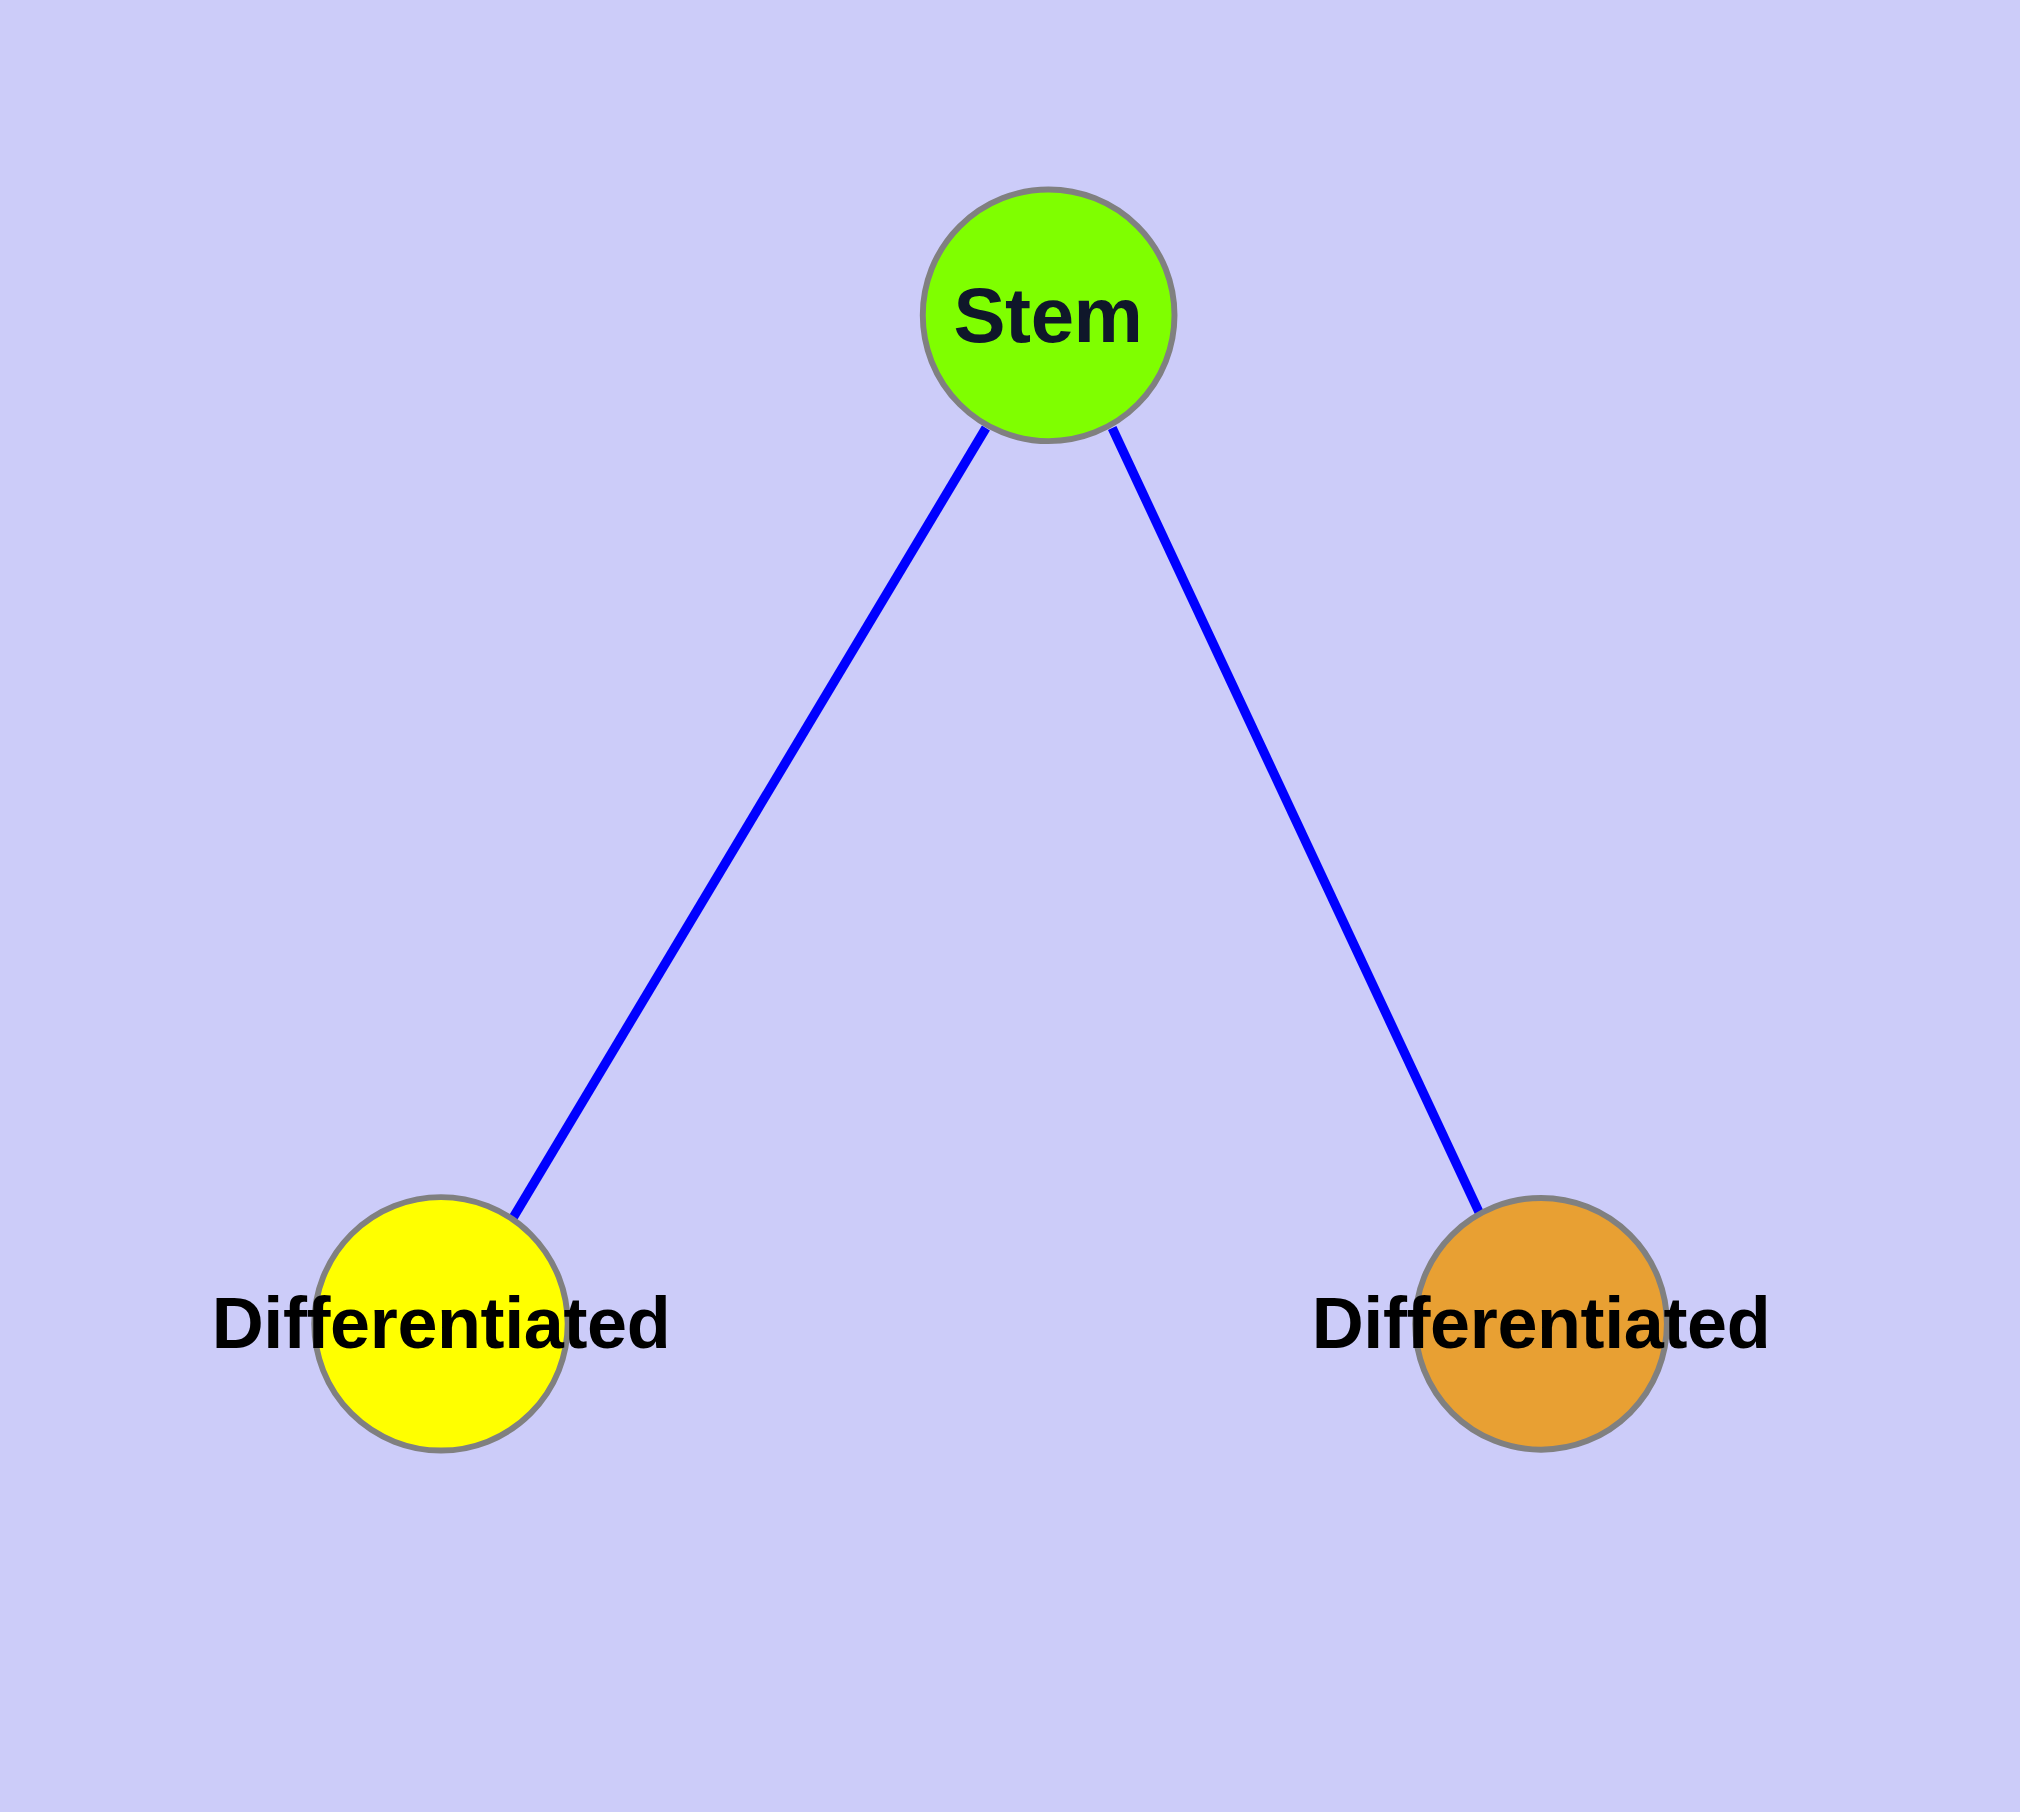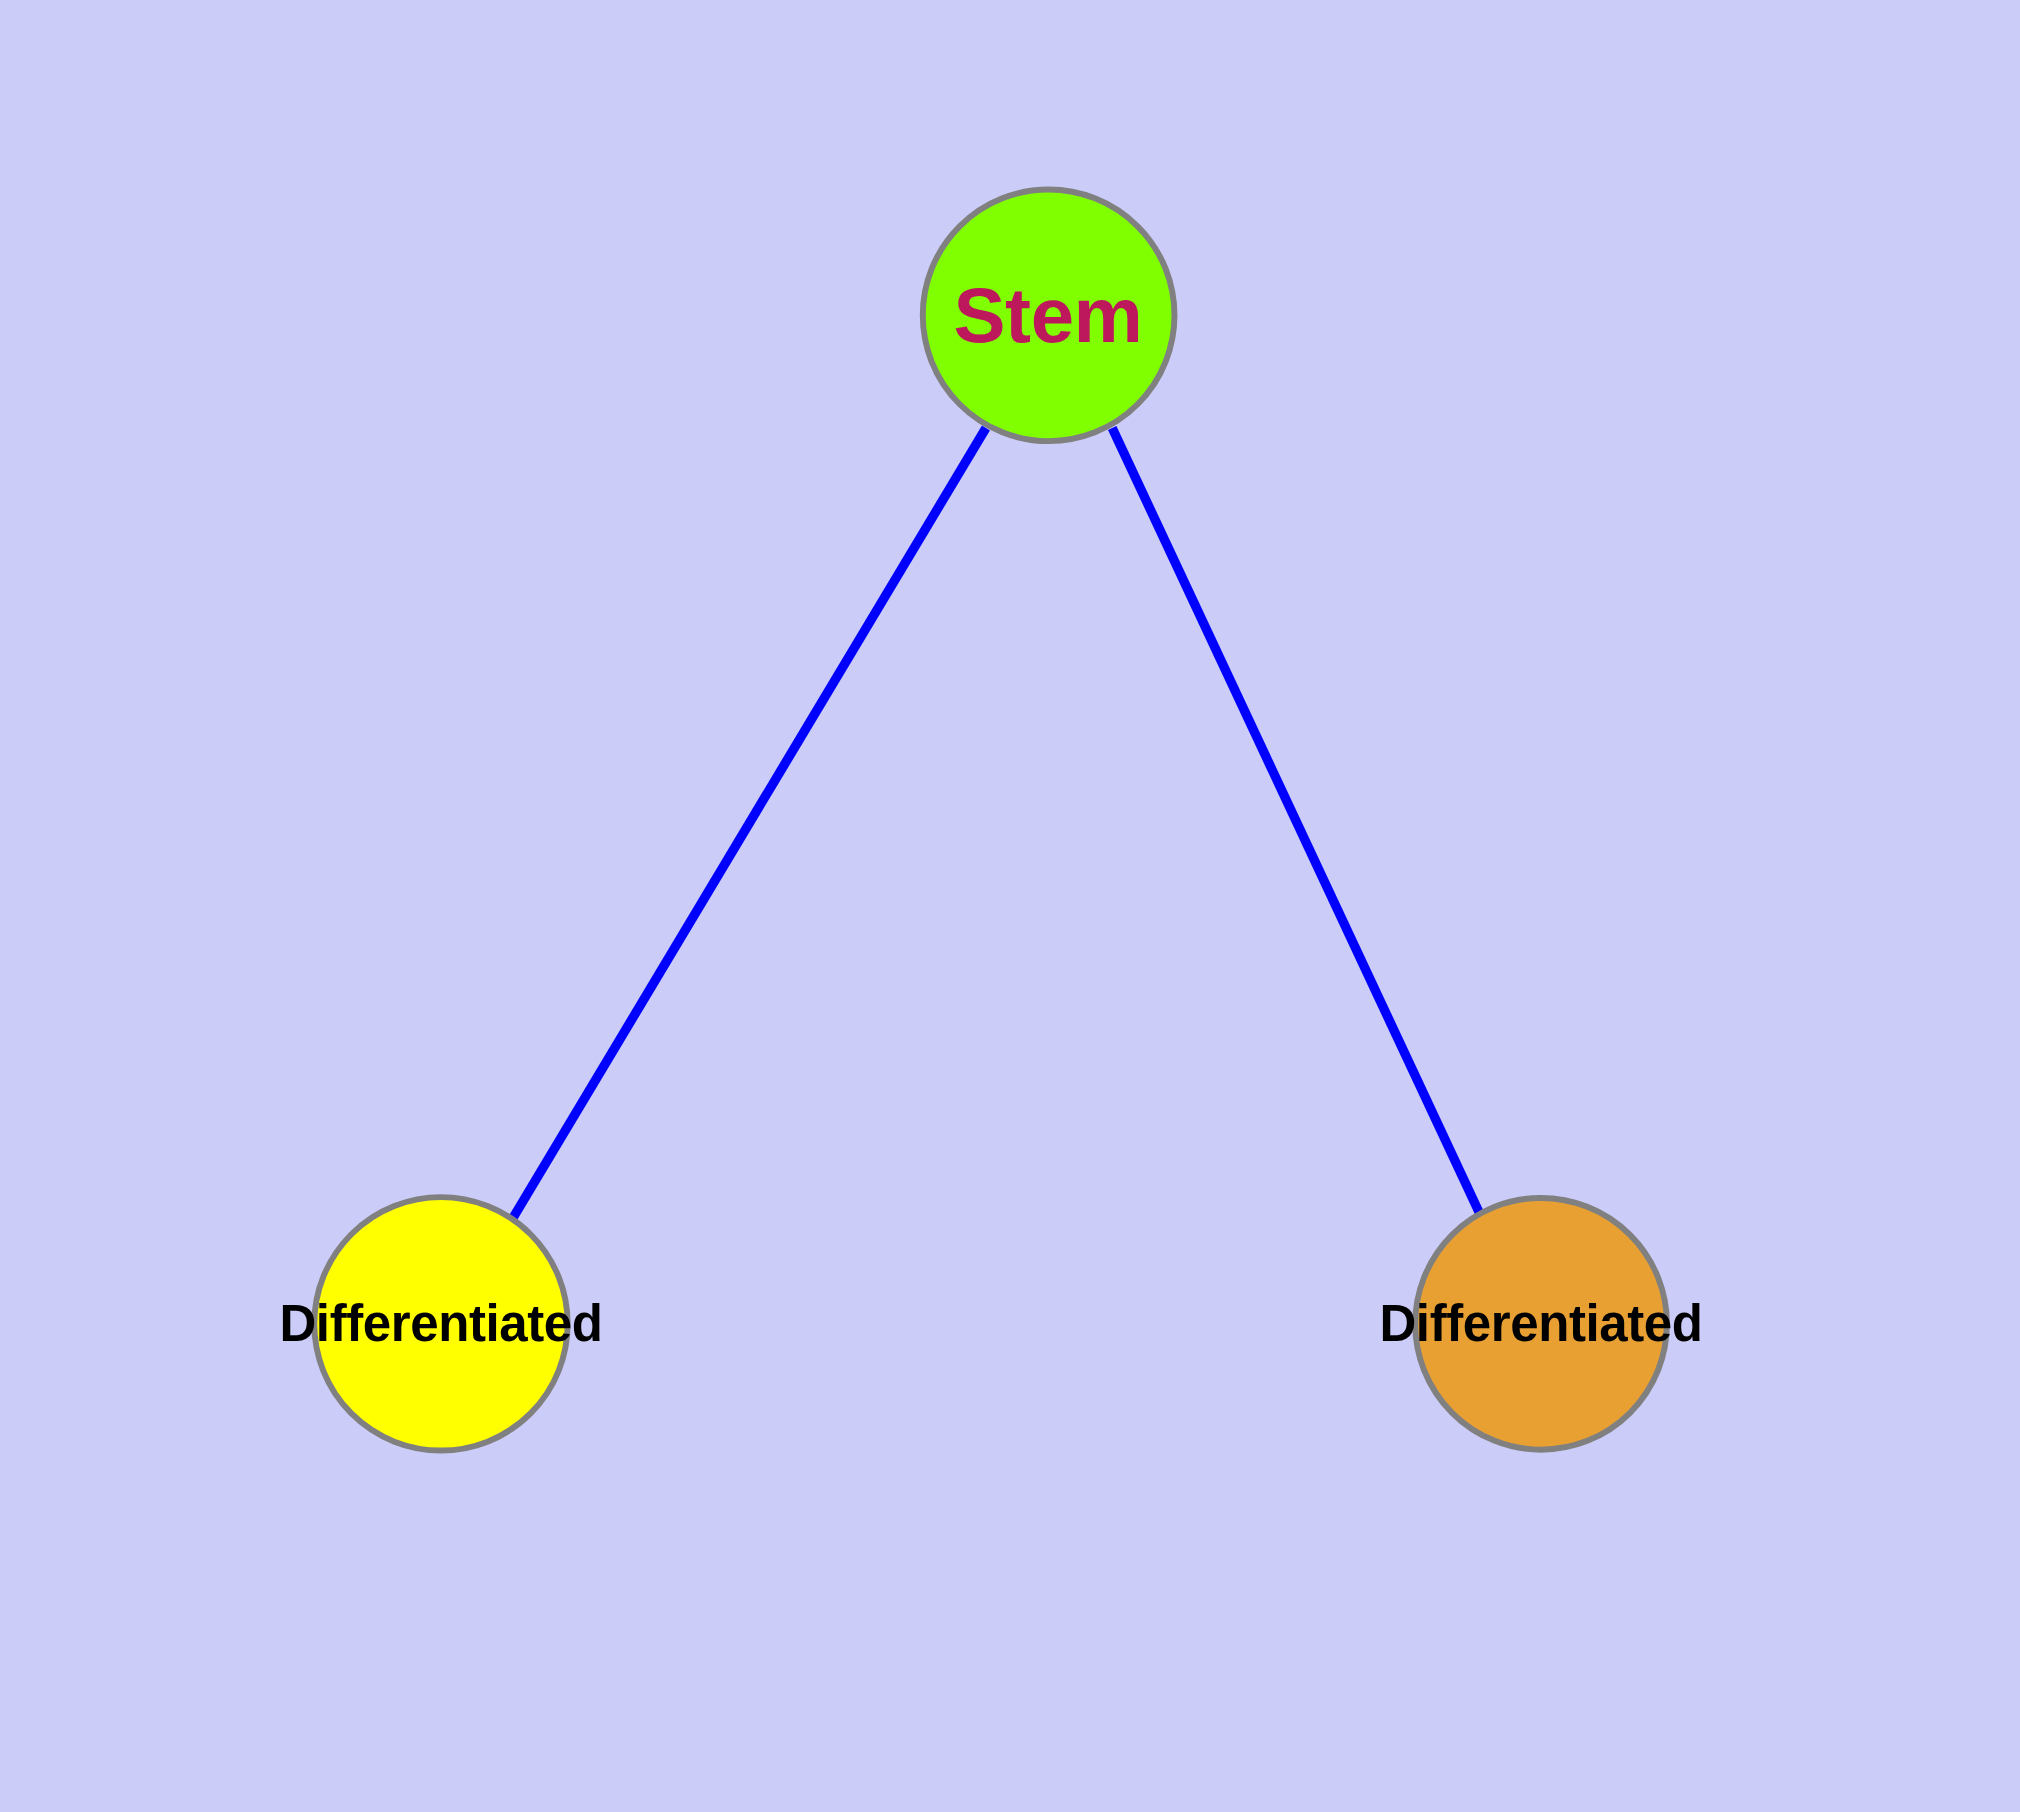--- a/index.html
+++ b/index.html
@@ -37,21 +37,21 @@
     line-height: 1.16;
     white-space: pre;
     letter-spacing: -0.4px;
     pointer-events: none;
     transform: translate(-50%, -50%);
   }
   .node-label.single {
     font-size: 78px;
   }
   .node-label.multi {
-    font-size: 51px;
+    font-size: 72px;
   }
 </style>
 </head>
 <body>
 
 <div id="canvas" style="width: 2021px; height: 1812px;">
 
   <div id="graph-bg" style="background: rgb(204, 204, 249);"></div>
 
   <svg id="graph-svg" viewBox="0 0 2384 2138" xmlns="http://www.w3.org/2000/svg" style="width: 2021px; height: 1812px;">
@@ -63,21 +63,21 @@
       <line class="graph-edge" id="edge-stem-diff_b" x1="1312" y1="505" x2="1748" y2="1437" stroke="#0000ff" stroke-width="11" stroke-linecap="butt"></line>
     </g>
 
     <g id="nodes-group">
       <circle class="graph-node" id="node-stem" cx="1237" cy="372" r="148.5" fill="#7fff00" stroke="#808080" stroke-width="7"></circle>
       <circle class="graph-node" id="node-diff_a" cx="520" cy="1562" r="149.5" fill="#ffff00" stroke="#808080" stroke-width="7"></circle>
       <circle class="graph-node" id="node-diff_b" cx="1818" cy="1562" r="148.5" fill="#e8a033" stroke="#808080" stroke-width="7"></circle>
     </g>
   </svg>
 
-  <div class="node-label single" id="label-stem" style="left: 1048px; top: 315px; color: #be185d;">Stem</div>
+  <div class="node-label single" id="label-stem" style="left: 1048px; top: 315px; color: #0f172a;">Stem</div>
 
   <div class="node-label multi" id="label-diff_a" style="left: 441px; top: 1324px; color: rgb(0, 0, 0);">
     <div>Differentiated</div>
   </div>
 
   <div class="node-label multi" id="label-diff_b" style="left: 1541px; top: 1324px; color: rgb(0, 0, 0);">
     <div>Differentiated</div>
   </div>
 
 </div>

